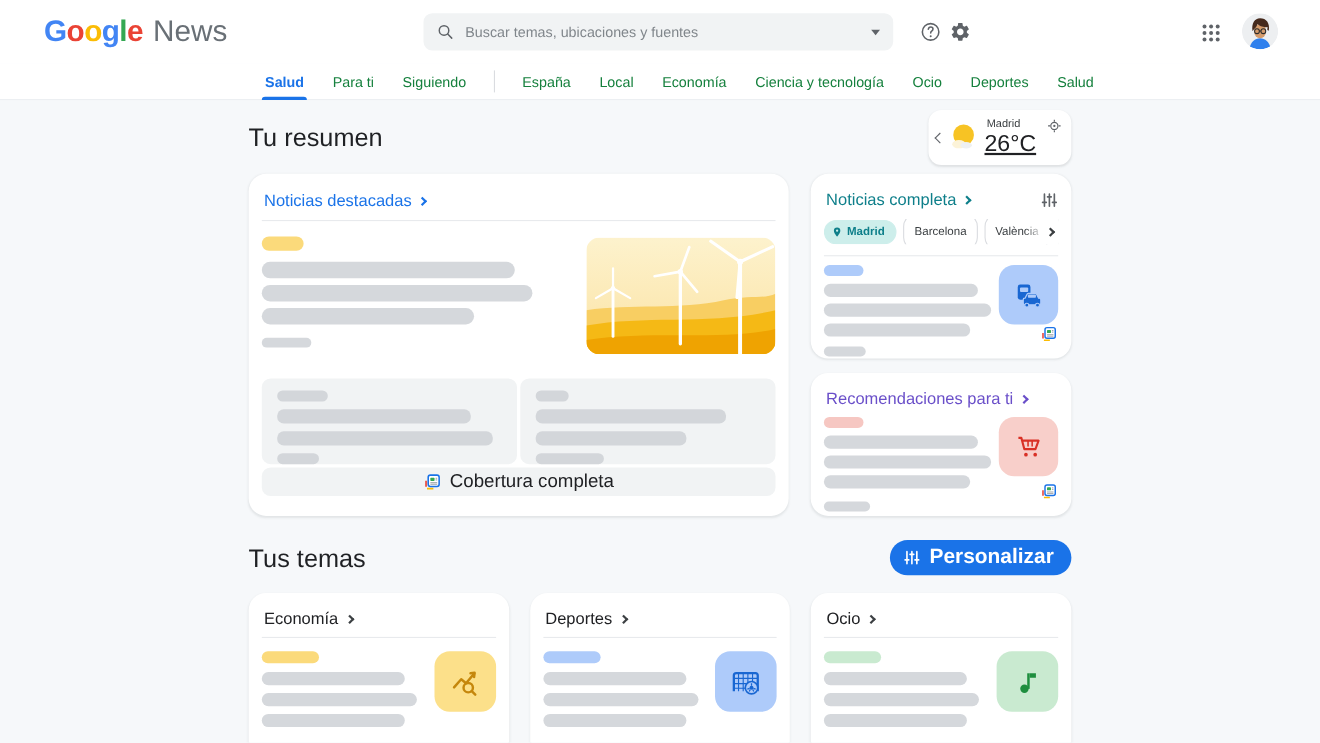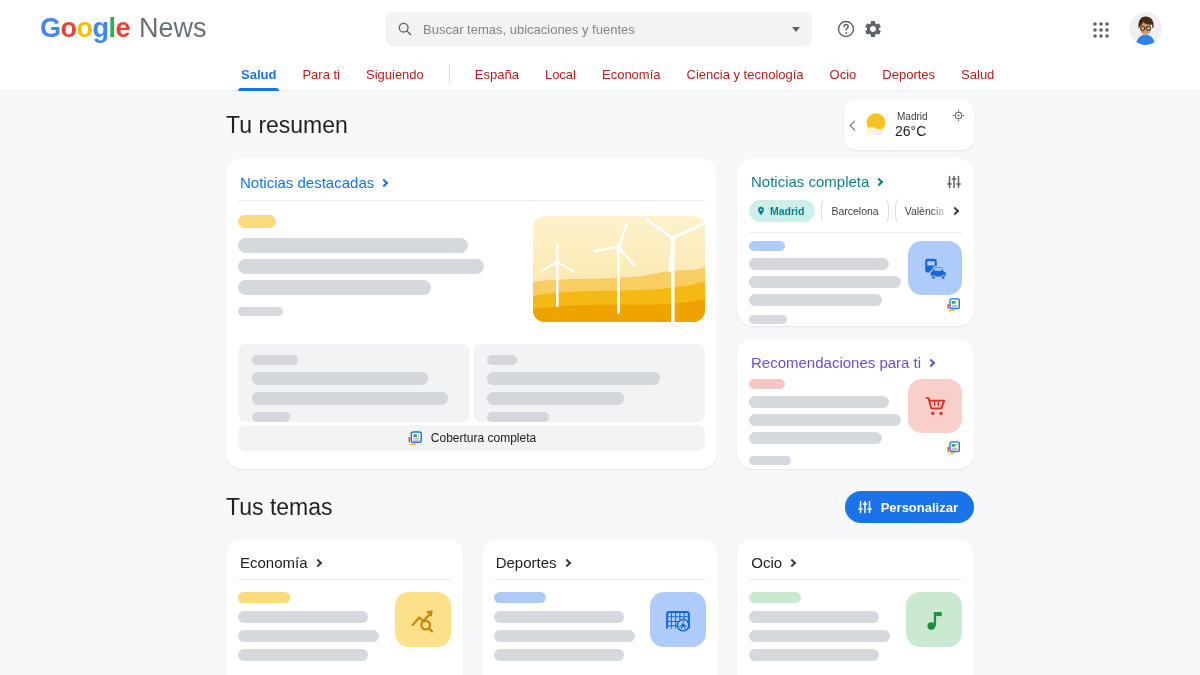--- a/index.html
+++ b/index.html
@@ -23,39 +23,39 @@
 
   .iconbtn { position:absolute; top:18px; width:22px; height:22px; display:flex; align-items:center;
     justify-content:center; cursor:pointer; }
   .help-btn { left:835px; } .gear-btn { left:862px; } .apps-btn { left:1090px; top:19px; }
   .avatar { position:absolute; left:1129px; top:12px; width:33px; height:33px; border-radius:50%;
     overflow:hidden; cursor:pointer; }
 
   
   .navbar { height:33px; background:#fff; display:flex; align-items:center; padding-left:228px;
     border-bottom:1px solid #eceff2; position:relative; z-index:2; }
-  .tab { font-size:13px; color:#b91c1c; padding:0 13px; height:33px; display:flex; align-items:center;
+  .tab { font-size:13px; color:#15803d; padding:0 13px; height:33px; display:flex; align-items:center;
     cursor:pointer; position:relative; white-space:nowrap; }
   .tab.active { color:#1a73e8; font-weight:600; }
   .tab.active::after { content:""; position:absolute; left:10px; right:10px; bottom:0; height:3px;
     background:#1a73e8; border-radius:3px 3px 0 0; }
   .nav-sep { width:1px; height:20px; background:#dadce0; margin:0 12px; }
 
   
   .content { width:748px; margin:0 auto; }
   .summary-row { display:flex; justify-content:space-between; align-items:center; margin-top:9px; }
   h1.sec { font-size:23px; font-weight:500; color:#1f2124; }
 
   .weather { position:relative; width:130px; height:50px; background:#fff; border-radius:12px;
     box-shadow:0 1px 2px rgba(60,64,67,.12); display:flex; align-items:center; padding-left:7px; }
   .w-chevron { width:7px; height:7px; border-right:1.8px solid #5f6368; border-bottom:1.8px solid #5f6368;
     transform:rotate(135deg); cursor:pointer; margin-right:2px; }
   .w-col { margin-left:3px; line-height:1.15; }
   .w-city { font-size:10px; color:#3c4043; margin-left:2px; }
-  .w-temp { font-size:14px; font-weight:500; color:#202124; }
+  .w-temp { font-size:21px; font-weight:500; color:#202124;text-decoration:underline; }
   .w-target { position:absolute; top:8px; right:9px; cursor:pointer; }
 
   .main-row { display:flex; gap:20px; margin-top:8px; }
   .card { background:#fff; border-radius:16px; box-shadow:0 1px 2px rgba(60,64,67,.1); padding:12px; }
 
   .title-row { display:flex; align-items:center; gap:7px; padding:4px 0 9px 2px; cursor:pointer; }
   .title-row .t { font-size:15px; font-weight:500; }
   .chev-r { width:6px; height:6px; border-right:2px solid currentColor; border-bottom:2px solid currentColor;
     transform:rotate(-45deg); display:inline-block; }
   .blue { color:#1a73e8; } .teal { color:#0e7f8a; } .purple { color:#6a4fc9; } .dark { color:#202124; }
@@ -65,21 +65,21 @@
   .hero { display:flex; margin-top:14px; }
   .hero-sk { flex:1; padding-right:20px; }
   .bar { background:#d5d8dc; border-radius:8px; }
   .pill { border-radius:7px; }
   .hero-img { width:172px; height:106px; border-radius:12px; overflow:hidden; margin-top:1px; }
 
   .substories { display:flex; gap:3px; margin-top:22px; }
   .substory { flex:1; background:#f1f3f4; border-radius:8px; height:78px; padding:11px 14px; }
   .sbar { background:#d3d6da; border-radius:6px; }
   .card-footer { margin-top:3px; background:#f1f3f4; border-radius:8px; height:26px; display:flex;
-    align-items:center; justify-content:center; gap:8px; font-size:12px; color:#202124; cursor:pointer; }
+    align-items:center; justify-content:center; gap:8px; font-size:17px; color:#202124; cursor:pointer; }
 
   .right-col { width:237px; display:flex; flex-direction:column; gap:13px; }
   .local { height:168px; position:relative; }
   .reco { height:130px; position:relative; }
   .rtitle { display:flex; align-items:center; gap:7px; padding:3px 0 0 2px; cursor:pointer; }
   .rtitle .t { font-size:15px; font-weight:500; }
   .tune-btn { margin-left:auto; cursor:pointer; display:flex; }
 
   .chips { display:flex; gap:6px; margin-top:9px; align-items:center; position:relative; overflow:hidden; height:23px; }
   .chip { height:22px; border-radius:12px; display:flex; align-items:center; padding:16px 9px; font-size:10.5px;
@@ -91,21 +91,21 @@
     justify-content:flex-end; cursor:pointer; }
   .chips-more .chev-r { color:#3c4043; margin-right:4px; }
 
   .sk-body { display:flex; margin-top:8px; }
   .sk-left { flex:1; }
   .tile { width:54px; height:54px; border-radius:14px; display:flex; align-items:center; justify-content:center; }
   .fc-corner { position:absolute; right:13px; bottom:10px; cursor:pointer; }
 
   .topics-head { display:flex; justify-content:space-between; align-items:center; margin-top:22px; }
   .personalize { display:flex; align-items:center; gap:8px; background:#1a73e8; color:#fff; border:none;
-    height:32px; padding:0 16px 0 12px; border-radius:16px; font-size:13px; font-weight:600; cursor:pointer;
+    height:32px; padding:0 16px 0 12px; border-radius:16px; font-size:19px; font-weight:600; cursor:pointer;
     font-family:"Liberation Sans",sans-serif; }
 
   .topics-row { display:flex; gap:19px; margin-top:16px; }
   .topic-card { width:237px; height:170px; position:relative; }
   .topic-body { display:flex; margin-top:12px; }
   .tile-lg { width:56px; height:55px; border-radius:14px; display:flex; align-items:center; justify-content:center; } .mt8{margin-top:8px;} .mt10{margin-top:10px;}
 </style>
 </head>
 <body>
 

